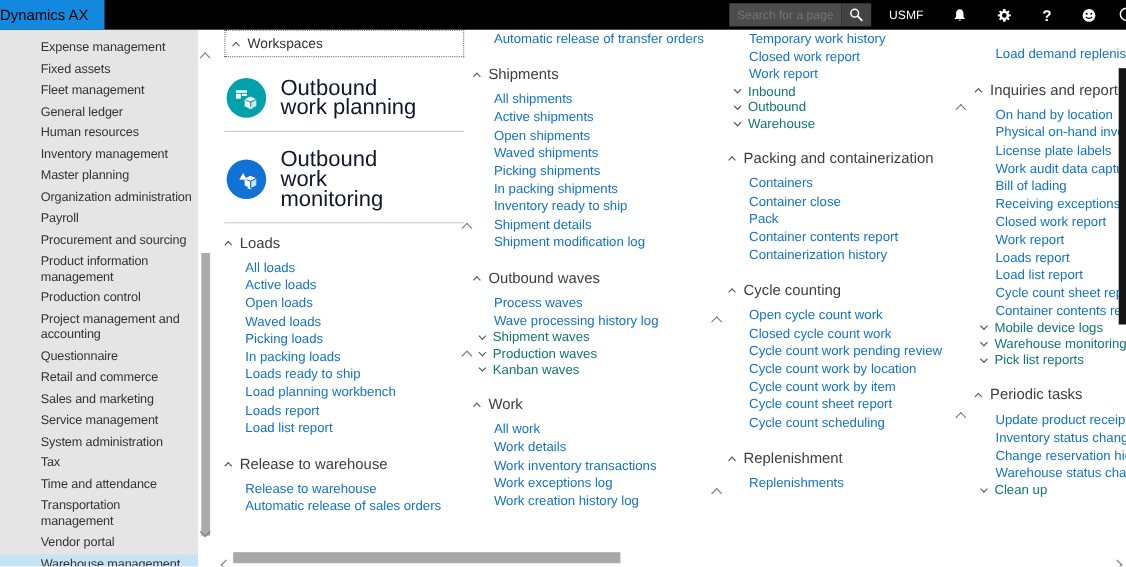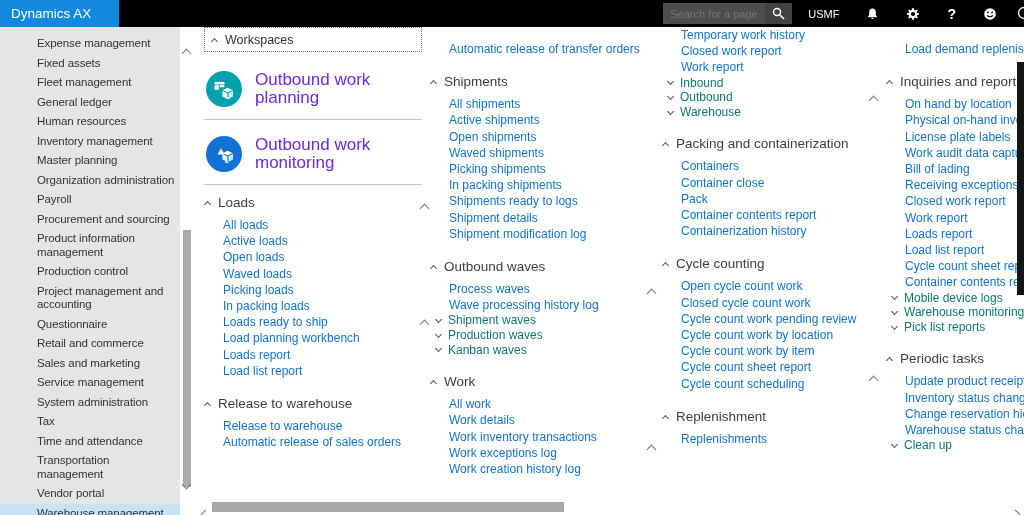--- a/index.html
+++ b/index.html
@@ -6,22 +6,22 @@
   html,body { width:1024px; height:515px; }
   body {
     position: relative;
     overflow: hidden;
     font-family: "Liberation Sans", "DejaVu Sans", sans-serif;
     background: #fff;
   }
   
   .topbar { position:absolute; top:0; left:0; right:0; height:27px; background:#000;
             display:flex; align-items:center; color:#fff; z-index:10; }
-  .logo { width:119px; height:27px; background:#1289de; display:flex; align-items:center;
-          padding-left:11px; font-size:13.5px; color:#ffffff; flex:none; }
+  .logo { width:95px; height:27px; background:#1289de; display:flex; align-items:center;
+          font-size:13.5px; color:#000000; flex:none; }
   .tb-spacer { flex:1; }
   .searchbox { display:flex; align-items:center; height:21px; margin-right:16px; }
   .searchbox input { width:102px; height:21px; background:#4d4d4d; border:0; color:#c9c9c9;
                      font-size:11px; padding:0 7px; outline:none; font-family:inherit; }
   .searchbox .sbtn { width:27px; height:21px; background:#434343; border:0; display:flex;
                      align-items:center; justify-content:center; cursor:pointer; }
   .tb-item { margin-right:27px; font-size:11px; display:flex; align-items:center;
              background:none; border:0; color:#fff; cursor:pointer; font-family:inherit; }
   .tb-help { font-size:14px; font-weight:bold; }
   .tb-edge { position:absolute; right:-7px; top:6px; }
@@ -39,32 +39,32 @@
           border-right:1.3px solid #555; border-bottom:1.3px solid #555; flex:none; }
   .chev.up   { transform:rotate(-135deg); position:relative; top:2px; }
   .chev.down { transform:rotate(45deg); position:relative; top:-1px; }
   .chev.left { transform:rotate(135deg); }
   .chev.right{ transform:rotate(-45deg); }
   .chev.big  { width:7px; height:7px; border-color:#777; border-width:1.5px; }
   
   .content { position:absolute; top:27px; left:196px; right:0; bottom:16px; overflow:hidden; background:#fff; }
   .col { position:absolute; top:0; bottom:0; }
   .col1 { left:8px;   width:218px; }
-  .col2 { left:234px; width:220px; padding-top:14px; }
+  .col2 { left:234px; width:220px; }
   .col3 { left:466px; width:220px; padding-top:0; }
   .col4 { left:690px; width:230px; padding-top:14px; }
   .ws-box { border:1px dotted #707070; height:25px; display:flex;
             align-items:center; padding-left:7px; margin-bottom:13px; }
   .ws-box .chev { margin-right:8px; }
   .ws-label { font-size:12.5px; color:#333; }
   .tile { display:flex; align-items:center; padding:6px 0 12px 2px;
           border-bottom:1px solid #c9c9c9; margin-bottom:10px; cursor:pointer; }
   .ws-circle { width:36px; height:36px; border-radius:50%; display:flex; align-items:center;
                justify-content:center; margin-right:13px; flex:none; }
-  .tile-label { font-size:17px; color:#6d28d9; line-height:18px; width:132px; }
+  .tile-label { font-size:20px; color:#0f172a; line-height:18px; width:132px; }
   .nav-section { margin-bottom:17px; }
   .sec-header { display:flex; align-items:center; font-size:13.5px; color:#3d3d3d;
                 margin:2px 0 7px 0; cursor:pointer; }
   .sec-header .chev { margin:0 8px 0 1px; }
   .nav-link { font-size:12px; color:#1272c8; line-height:16.2px; padding-left:19px;
               white-space:nowrap; cursor:pointer; }
   .nav-group { font-size:12px; color:#0f766e; line-height:14.6px; padding-left:6px;
                white-space:nowrap; display:flex; align-items:center; cursor:pointer; }
   .nav-group .chev { margin-right:7px; }
   
@@ -238,21 +238,21 @@
         <div class="sec-header">
           <span class="chev up"></span>
           <span>Shipments</span>
         </div>
         <div class="nav-link">All shipments</div>
         <div class="nav-link">Active shipments</div>
         <div class="nav-link">Open shipments</div>
         <div class="nav-link">Waved shipments</div>
         <div class="nav-link">Picking shipments</div>
         <div class="nav-link">In packing shipments</div>
-        <div class="nav-link">Shipments ready to logs</div>
+        <div class="nav-link">Inventory ready to ship</div>
         <div class="nav-link">Shipment details</div>
         <div class="nav-link">Shipment modification log</div>
       </div>
       <div class="nav-section">
         <div class="sec-header">
           <span class="chev up"></span>
           <span>Outbound waves</span>
         </div>
         <div class="nav-link">Process waves</div>
         <div class="nav-link">Wave processing history log</div>

